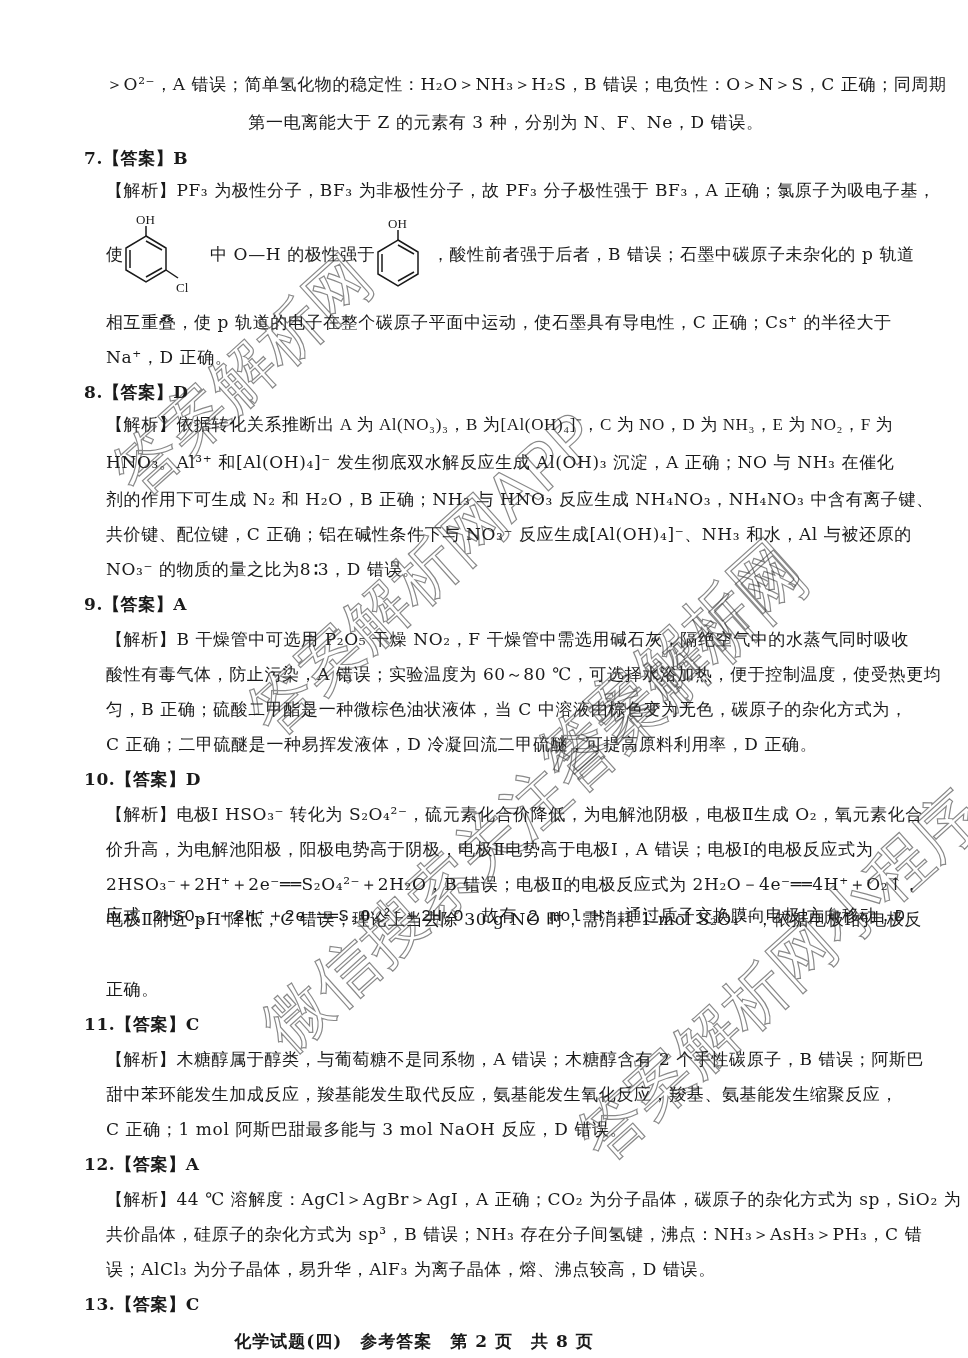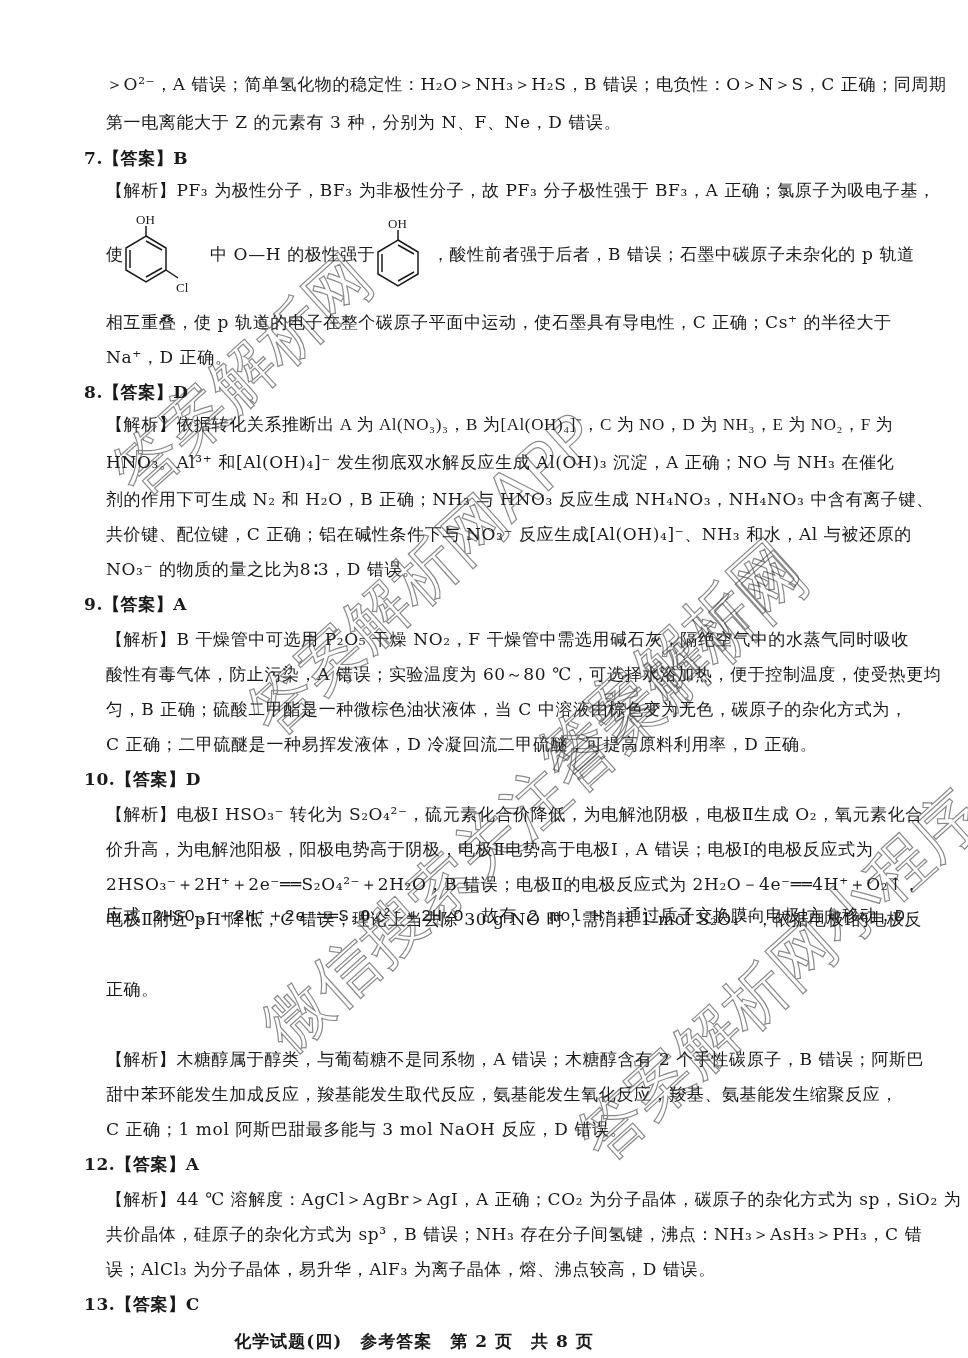--- a/index.html
+++ b/index.html
@@ -27,21 +27,21 @@
     font-family: "DejaVu Sans", sans-serif; white-space: nowrap;
     transform-origin: left top; pointer-events: none;
   }
 </style>
 </head>
 <body>
 
 <div class="page">
 
   <div class="line" style="top:72px;">＞O²⁻，A 错误；简单氢化物的稳定性：H₂O＞NH₃＞H₂S，B 错误；电负性：O＞N＞S，C 正确；同周期</div>
-  <div class="line" style="top:110px;">第一电离能大于 Z 的元素有 3 种，分别为 N、F、Ne，D 错误。</div>
+  <div class="line" style="top:110px;text-align:center;">第一电离能大于 Z 的元素有 3 种，分别为 N、F、Ne，D 错误。</div>
 
   <div class="line q" style="top:146px;">
     <span>7.</span><span>【答案】B</span>
   </div>
   <div class="line ind" style="top:178px;">【解析】PF₃ 为极性分子，BF₃ 为非极性分子，故 PF₃ 分子极性强于 BF₃，A 正确；氯原子为吸电子基，</div>
 
   <div class="line ind" style="top:242px;width:40px;">使</div>
   <svg class="mol" style="left:118px;top:212px;" width="80" height="82">
     <g stroke="#1a1a1a" stroke-width="1.5" fill="none">
       <polygon points="28,24 48,36 48,58 28,70 8,58 8,36"></polygon>
@@ -90,20 +90,23 @@
   <div class="line q" style="top:767px;">
     <span>10.</span><span>【答案】D</span>
   </div>
   <div class="line ind" style="top:802px;">【解析】电极Ⅰ HSO₃⁻ 转化为 S₂O₄²⁻，硫元素化合价降低，为电解池阴极，电极Ⅱ生成 O₂，氧元素化合</div>
   <div class="line ind" style="top:837px;">价升高，为电解池阳极，阳极电势高于阴极，电极Ⅱ电势高于电极Ⅰ，A 错误；电极Ⅰ的电极反应式为</div>
   <div class="line ind" style="top:872px;">2HSO₃⁻＋2H⁺＋2e⁻══S₂O₄²⁻＋2H₂O，B 错误；电极Ⅱ的电极反应式为 2H₂O－4e⁻══4H⁺＋O₂↑，</div>
   <div class="line ind" style="top:907px;">电极Ⅱ附近 pH 降低，C 错误；理论上当去除 30 g NO 时，需消耗 1 mol S₂O₄²⁻，依据电极Ⅰ的电极反</div>
   <div class="line ind" style="top:905px;font-family:Liberation Mono, monospace;">应式 2HSO₃⁻＋2H⁺＋2e⁻══S₂O₄²⁻＋2H₂O，故有 2 mol H⁺ 通过质子交换膜向电极Ⅰ方向移动，D</div>
   <div class="line ind" style="top:977px;">正确。</div>
 
+  <div class="line q" style="top:1012px;">
+    <span>11.</span><span>【答案】C</span>
+  </div>
   <div class="line ind" style="top:1047px;">【解析】木糖醇属于醇类，与葡萄糖不是同系物，A 错误；木糖醇含有 2 个手性碳原子，B 错误；阿斯巴</div>
   <div class="line ind" style="top:1082px;">甜中苯环能发生加成反应，羧基能发生取代反应，氨基能发生氧化反应，羧基、氨基能发生缩聚反应，</div>
   <div class="line ind" style="top:1117px;">C 正确；1 mol 阿斯巴甜最多能与 3 mol NaOH 反应，D 错误。</div>
 
   <div class="line q" style="top:1152px;">
     <span>12.</span><span>【答案】A</span>
   </div>
   <div class="line ind" style="top:1187px;">【解析】44 ℃ 溶解度：AgCl＞AgBr＞AgI，A 正确；CO₂ 为分子晶体，碳原子的杂化方式为 sp，SiO₂ 为</div>
   <div class="line ind" style="top:1222px;">共价晶体，硅原子的杂化方式为 sp³，B 错误；NH₃ 存在分子间氢键，沸点：NH₃＞AsH₃＞PH₃，C 错</div>
   <div class="line ind" style="top:1257px;">误；AlCl₃ 为分子晶体，易升华，AlF₃ 为离子晶体，熔、沸点较高，D 错误。</div>

